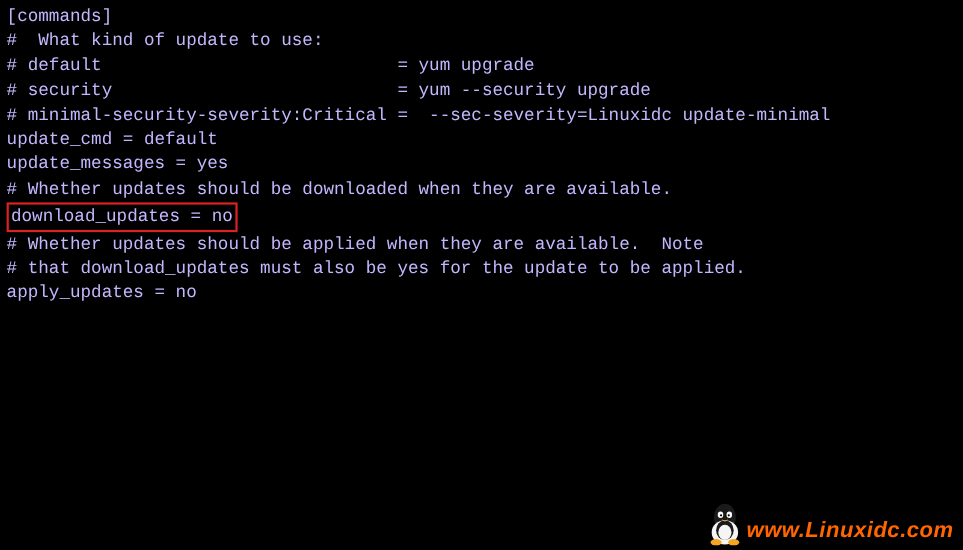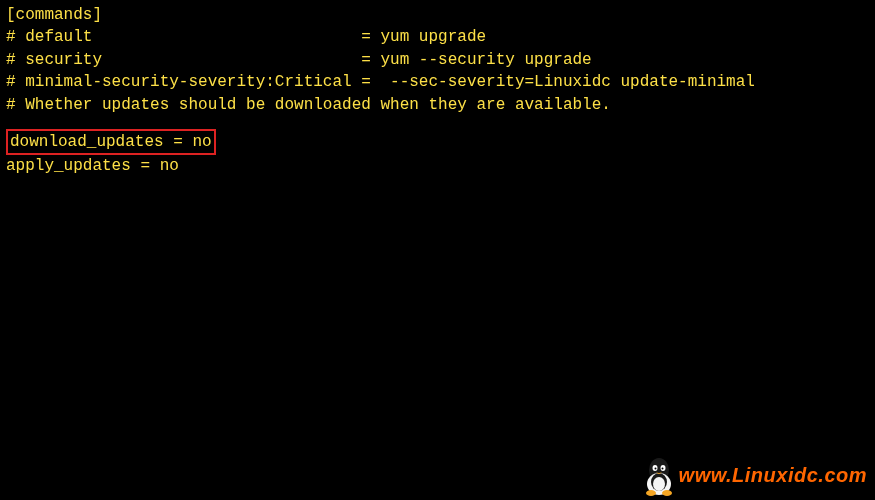--- a/index.html
+++ b/index.html
@@ -14,34 +14,34 @@
       font-family: "Consolas", "Courier New", monospace;
       font-size: 16px;
       color: #e0e0e0;
       position: relative;
       overflow: hidden;
       padding: 4px 6px;
       line-height: 1.4;
     }
     .terminal-line {
       white-space: pre;
-      color: #fde047;
+      color: #c4b5fd;
     }
     .highlight-box {
       display: inline-block;
       border: 2px solid #d22;
       padding: 0 2px;
-      margin-top: 13px;
+      margin-top: 1px;
     }
     .watermark {
       position: absolute;
       bottom: 4px;
       right: 8px;
       display: flex;
-      align-items: center;
+      align-items: flex-end;
       gap: 2px;
     }
     .watermark-text {
       color: #ff6600;
       font-family: Arial, sans-serif;
       font-size: 20px;
       font-weight: bold;
       font-style: italic;
       letter-spacing: 0.5px;
     }
@@ -53,28 +53,33 @@
     .tux-icon svg {
       width: 100%;
       height: 100%;
     }
   </style>
 </head>
 <body>
 
 <div>
   <div class="terminal-line">[commands]</div>
+  <div class="terminal-line">#  What kind of update to use:</div>
   <div class="terminal-line"># default                            = yum upgrade</div>
   <div class="terminal-line"># security                           = yum --security upgrade</div>
   <div class="terminal-line"># minimal-security-severity:Critical =  --sec-severity=Linuxidc update-minimal</div>
+  <div class="terminal-line">update_cmd = default</div>
   <div class="terminal-line"></div>
+  <div class="terminal-line">update_messages = yes</div>
   <div class="terminal-line"></div>
   <div class="terminal-line"># Whether updates should be downloaded when they are available.</div>
   <div><span class="highlight-box terminal-line">download_updates = no</span></div>
   <div class="terminal-line"></div>
+  <div class="terminal-line"># Whether updates should be applied when they are available.  Note</div>
+  <div class="terminal-line"># that download_updates must also be yes for the update to be applied.</div>
   <div class="terminal-line">apply_updates = no</div>
 </div>
 
 <div class="watermark">
   <div class="tux-icon">
     <svg viewBox="0 0 36 42">
       <ellipse cx="18" cy="16" rx="10" ry="12" fill="#1a1a1a"></ellipse>
       <ellipse cx="18" cy="30" rx="12" ry="11" fill="#f5f5f5"></ellipse>
       <ellipse cx="18" cy="28" rx="8" ry="9" fill="#1a1a1a"></ellipse>
       <ellipse cx="18" cy="30" rx="6" ry="7" fill="#f5f5f5"></ellipse>

